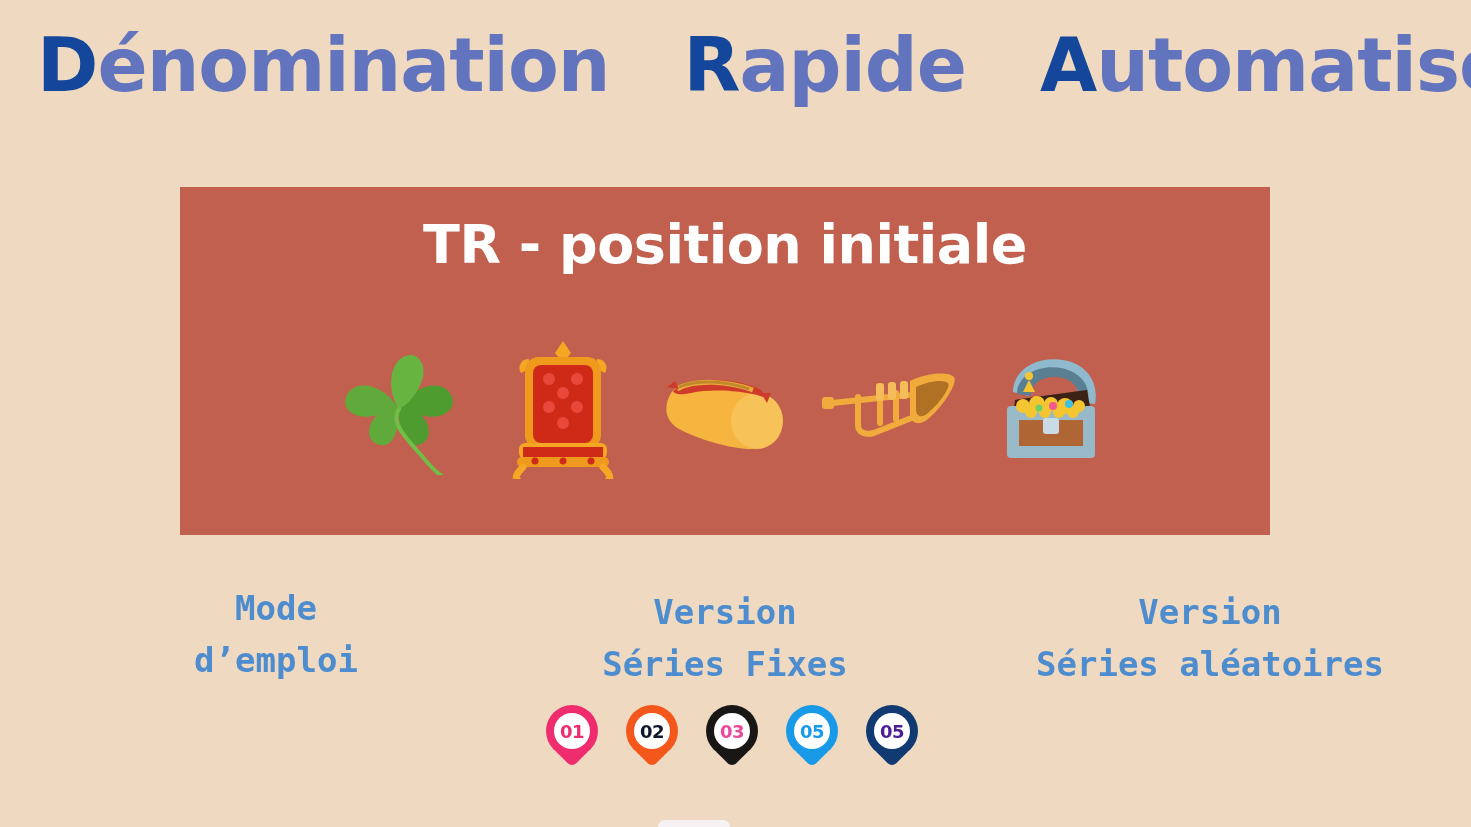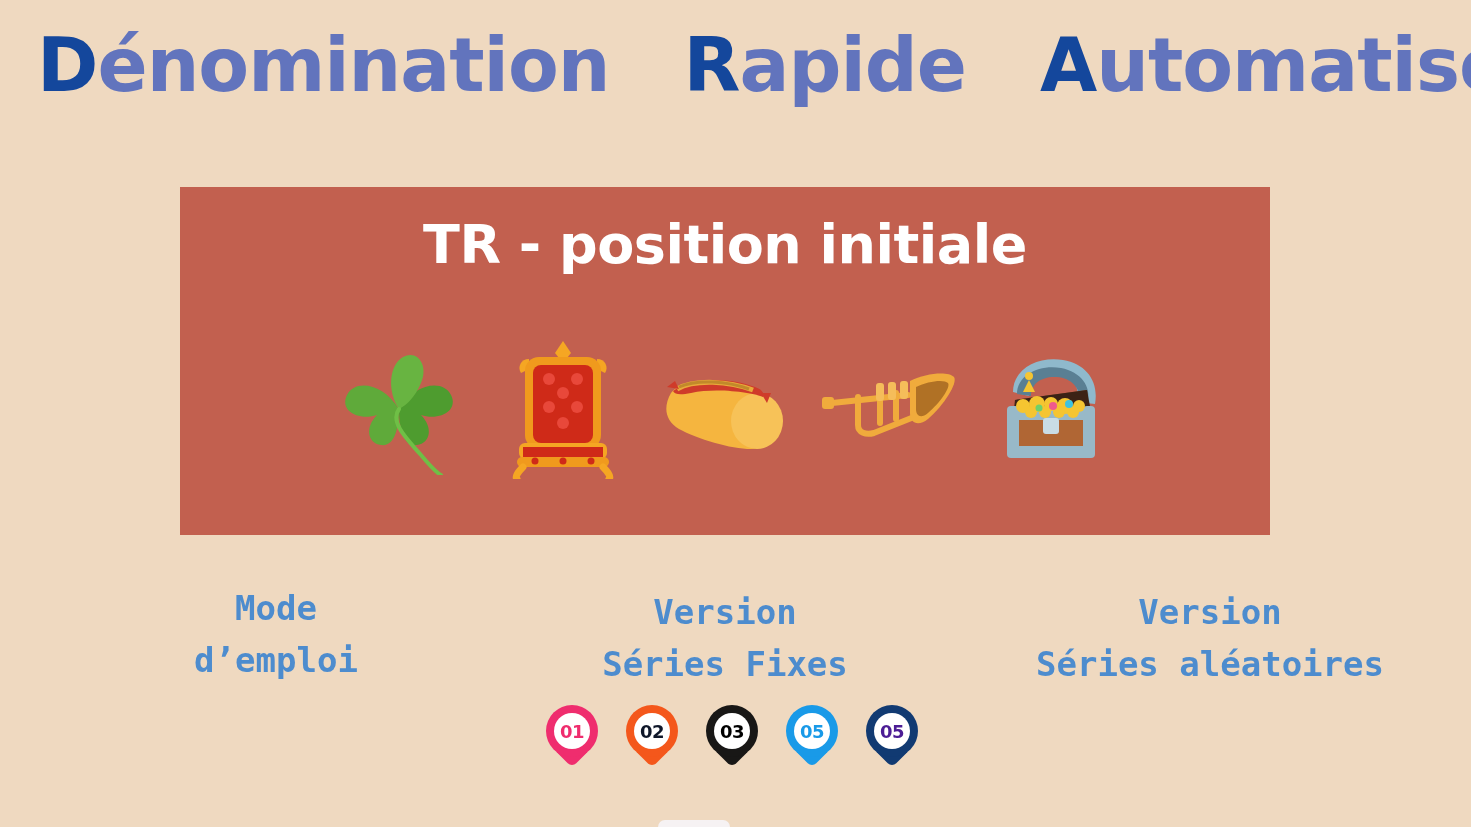--- a/index.html
+++ b/index.html
@@ -294,21 +294,21 @@
 
   <div class="pin">
     <div class="pin-tail" style="background:#f4571b"></div>
     <div class="pin-head" style="background:#f4571b"></div>
     <div class="pin-inner" style="color:#0f172a">02</div>
   </div>
 
   <div class="pin">
     <div class="pin-tail" style="background:#181716"></div>
     <div class="pin-head" style="background:#181716"></div>
-    <div class="pin-inner" style="color:#000000">03</div>
+    <div class="pin-inner" style="color:#ec4899">03</div>
   </div>
 
   <div class="pin">
     <div class="pin-tail" style="background:#199ae8"></div>
     <div class="pin-head" style="background:#199ae8"></div>
     <div class="pin-inner" style="color:#199ae8">05</div>
   </div>
 
   <div class="pin">
     <div class="pin-tail" style="background:#113a72"></div>

